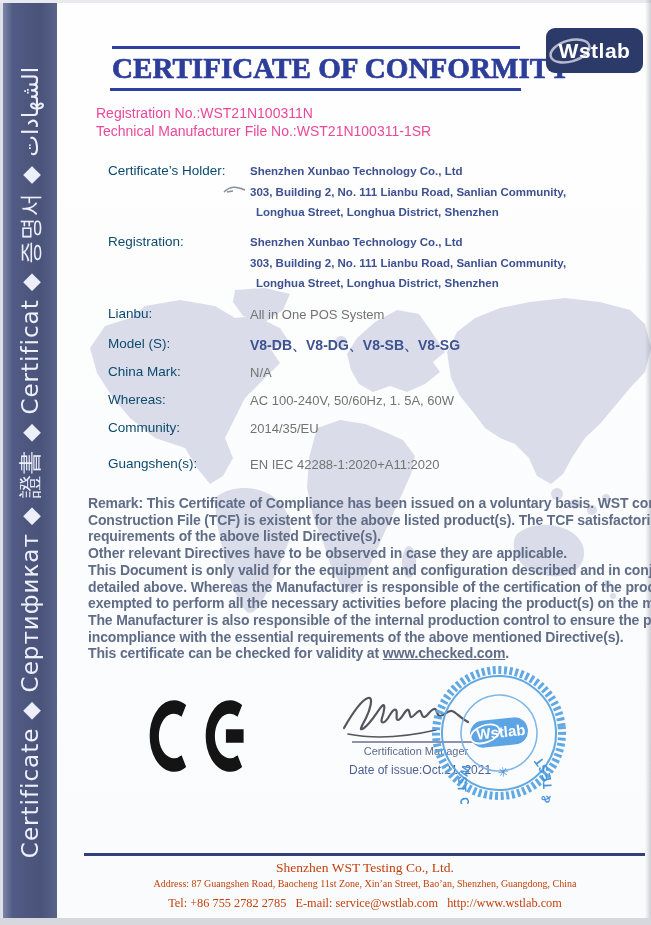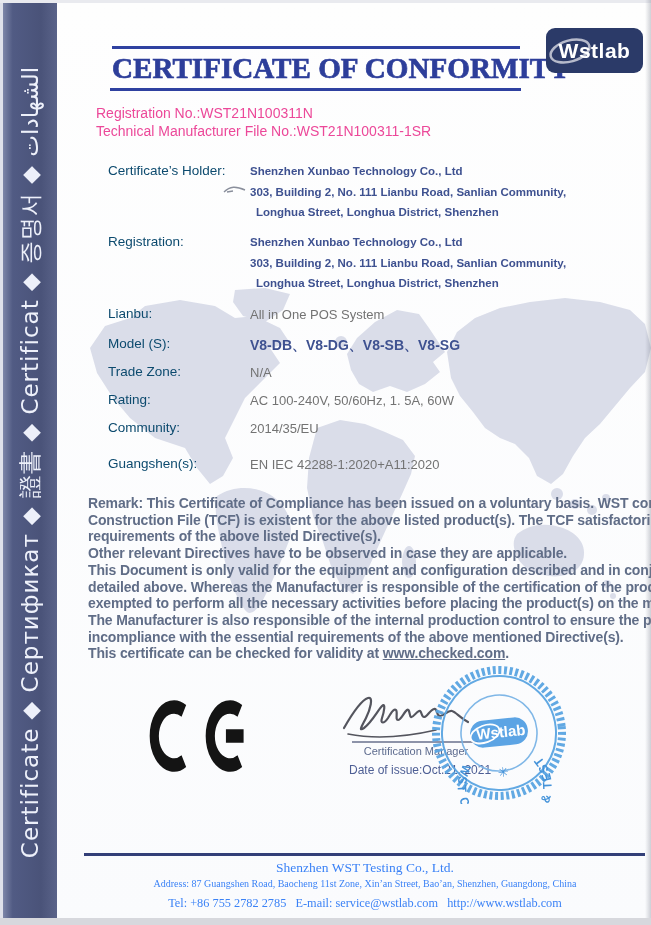--- a/index.html
+++ b/index.html
@@ -48,21 +48,21 @@
   
   .map{left:85px;top:288px;z-index:1;}
   
   .sig-line{left:352px;top:741px;width:126px;height:1.5px;background:#8d93a9;z-index:3;}
   .sig-role{left:352px;top:745px;width:128px;text-align:center;font-size:11px;color:#5d6b8e;z-index:3;}
   .sig-date{left:349px;top:763px;font-size:12px;color:#4d5e94;z-index:3;white-space:nowrap;}
   .stamp{left:428px;top:662px;z-index:4;opacity:.95;}
   
   .foot-rule{left:84px;top:853px;width:561px;height:2.5px;background:#333f78;z-index:3;}
   .footer-text{left:85px;width:560px;text-align:center;font-family:"Liberation Serif",serif;
-    color:#3b82f6;z-index:3;white-space:pre-wrap;}
+    color:#c2410c;z-index:3;white-space:pre-wrap;}
   .foot-company{top:860px;font-size:13.5px;}
   .foot-address{top:878px;font-size:10px;}
   .foot-contacts{top:896px;font-size:12.3px;}
 </style>
 </head>
 <body>
 
 <svg class="abs map" width="566" height="387" viewBox="0 0 566 387">
   <g fill="#cfd3e3" stroke="none" opacity="0.75">
     <path d="M5 60 L20 38 L45 30 L60 18 L95 12 L130 18 L150 30 L170 28 L195 40 L205 55 L185 60 L195 75 L175 95 L160 110 L150 130 L140 150 L148 170 L138 188 L125 196 L112 180 L100 160 L70 150 L45 130 L28 110 L12 85 Z"></path>
@@ -117,24 +117,24 @@
 <div class="abs fvalue bold" style="top:236px">Shenzhen Xunbao Technology Co., Ltd</div>
 <div class="abs fvalue bold" style="top:257px">303, Building 2, No. 111 Lianbu Road, Sanlian Community,</div>
 <div class="abs fvalue bold" style="left:256px;top:277px">Longhua Street, Longhua District, Shenzhen</div>
 
 <div class="abs flabel" style="top:306px">Lianbu:</div>
 <div class="abs fvalue" style="top:307px">All in One POS System</div>
 
 <div class="abs flabel" style="top:336px">Model (S):</div>
 <div class="abs fvalue model" style="top:337px">V8-DB、V8-DG、V8-SB、V8-SG</div>
 
-<div class="abs flabel" style="top:364px">Trade Zone:</div>
+<div class="abs flabel" style="top:364px">China Mark:</div>
 <div class="abs fvalue" style="top:365px">N/A</div>
 
-<div class="abs flabel" style="top:392px">Rating:</div>
+<div class="abs flabel" style="top:392px">Whereas:</div>
 <div class="abs fvalue" style="top:393px">AC 100-240V, 50/60Hz, 1. 5A, 60W</div>
 
 <div class="abs flabel" style="top:420px">Community:</div>
 <div class="abs fvalue" style="top:421px">2014/35/EU</div>
 
 <div class="abs flabel" style="top:456px">Guangshen(s):</div>
 <div class="abs fvalue" style="top:457px">EN IEC 42288-1:2020+A11:2020</div>
 
 <div class="abs remark"><span>Remark: This Certificate of Compliance has been issued on a voluntary basis. WST confirms that aTechnical
 Construction File (TCF) is existent for the above listed product(s). The TCF satisfactorilycovers the essential

